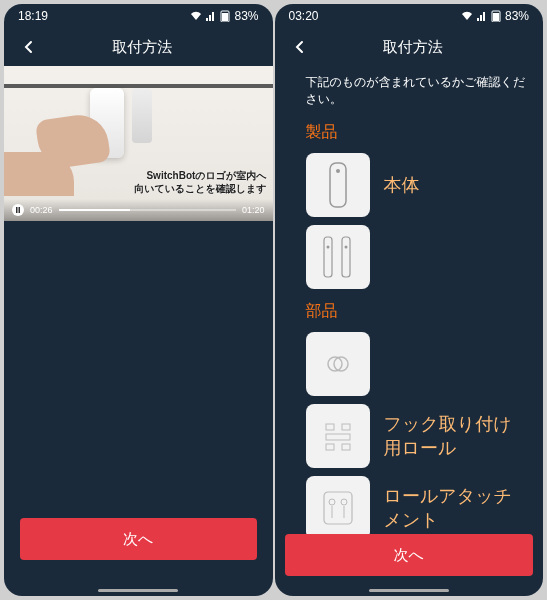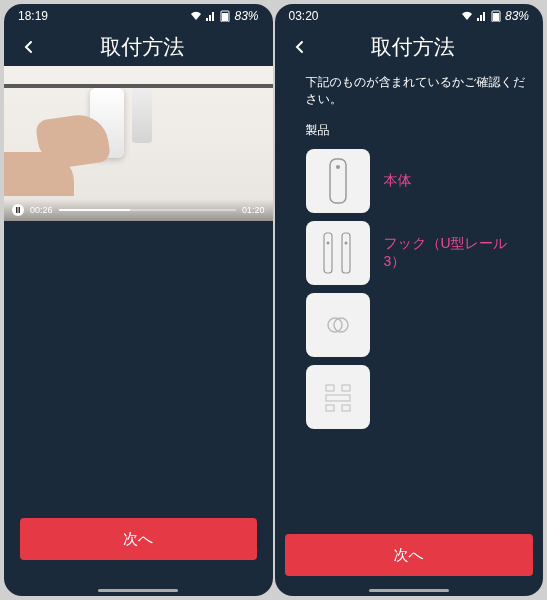--- a/index.html
+++ b/index.html
@@ -25,42 +25,42 @@
   }
   .status-bar {
     height: 24px;
     display: flex;
     justify-content: space-between;
     align-items: center;
     padding: 0 14px;
     font-size: 12px;
     font-weight: 500;
   }
-  .status-right { display: flex; align-items: center; gap: 4px; font-style: italic; }
+  .status-right { display: flex; align-items: center; gap: 4px; }
   .status-icon { display: inline-flex; }
   .app-header {
     height: 38px;
     display: flex;
     align-items: center;
     padding: 0 10px;
     position: relative;
   }
   .back-btn {
     width: 30px;
     height: 30px;
     display: flex;
     align-items: center;
     justify-content: center;
     cursor: pointer;
   }
   .header-title {
     position: absolute;
     left: 8px; right: 0;
     text-align: center;
-    font-size: 21px;
+    font-size: 15px;
     font-weight: 500;
     pointer-events: none;
   }
   .content {
     flex: 1;
     overflow: hidden;
     position: relative;
   }
   
   .video-box {
@@ -180,42 +180,42 @@
     background: #aaa;
     border-radius: 2px;
   }
   
   .instruction {
     padding: 8px 14px 6px;
     font-size: 12px;
   }
   .section-label {
     padding: 8px 14px 6px;
-    font-size: 12px;
-    color: #ffffff;
+    font-size: 16px;
+    color: #f97316;
   }
   .item-row {
     display: flex;
     align-items: center;
     gap: 14px;
     padding: 4px 14px;
   }
   .thumb {
     width: 64px; height: 64px;
     background: #f2f2f2;
     border-radius: 8px;
     display: flex;
     align-items: center;
     justify-content: center;
     flex-shrink: 0;
   }
   .thumb svg { display: block; }
   .item-label {
-    font-size: 14px;
-    color: #ec4899;
+    font-size: 18px;
+    color: #fdba74;
   }
   .right-content {
     height: 100%;
     overflow: hidden;
     padding-left: 17px;
   }
 </style>
 </head>
 <body>
 
@@ -251,20 +251,24 @@
     <div class="header-title">取付方法</div>
   </div>
   <div class="content">
     <div class="video-box">
       <div class="video-frame">
         <div class="curtain-rod"></div>
         <div class="device2"></div>
         <div class="device1"></div>
         <div class="arm"></div>
         <div class="hand"></div>
+        <div class="video-caption">
+          <div>SwitchBotのロゴが室内へ</div>
+          <div>向いていることを確認します</div>
+        </div>
       </div>
       <div class="video-controls">
         <div class="play-btn">
           <svg width="6" height="6" viewBox="0 0 6 6">
               <rect x="1" y="0" width="1.5" height="6" fill="#333"></rect>
               <rect x="3.5" y="0" width="1.5" height="6" fill="#333"></rect>
             </svg>
         </div>
         <span>00:26</span>
         <div class="progress">
@@ -328,44 +332,57 @@
 
     <div class="item-row">
       <div class="thumb">
         <svg width="40" height="48" viewBox="0 0 40 48">
           <rect x="6" y="4" width="8" height="40" rx="3" fill="none" stroke="#999" stroke-width="1.2"></rect>
           <rect x="24" y="4" width="8" height="40" rx="3" fill="none" stroke="#999" stroke-width="1.2"></rect>
           <circle cx="10" cy="14" r="1.5" fill="#999"></circle>
             <circle cx="28" cy="14" r="1.5" fill="#999"></circle>
         </svg>
       </div>
-      <div class="item-label">フック（U型レール3）</div>
-    </div>
-
+    </div>
+
+    <div class="section-label">部品</div>
 
     <div class="item-row">
       <div class="thumb">
         <svg width="30" height="30" viewBox="0 0 30 30">
             <circle cx="12" cy="15" r="7" fill="none" stroke="#bbb" stroke-width="1.5"></circle>
             <circle cx="18" cy="15" r="7" fill="none" stroke="#bbb" stroke-width="1.5"></circle>
           </svg>
       </div>
     </div>
 
     <div class="item-row">
       <div class="thumb">
         <svg width="40" height="40" viewBox="0 0 40 40">
           <rect x="8" y="8" width="8" height="6" fill="none" stroke="#bbb"></rect>
             <rect x="24" y="8" width="8" height="6" fill="none" stroke="#bbb"></rect>
           <rect x="8" y="18" width="24" height="6" fill="none" stroke="#bbb"></rect>
           <rect x="8" y="28" width="8" height="6" fill="none" stroke="#bbb"></rect>
             <rect x="24" y="28" width="8" height="6" fill="none" stroke="#bbb"></rect>
         </svg>
       </div>
-    </div>
-
+      <div class="item-label">フック取り付け用ロール</div>
+    </div>
+
+    <div class="item-row">
+      <div class="thumb">
+        <svg width="36" height="40" viewBox="0 0 36 40">
+          <rect x="4" y="4" width="28" height="32" rx="4" fill="none" stroke="#bbb" stroke-width="1.2"></rect>
+          <circle cx="12" cy="14" r="3" fill="none" stroke="#bbb"></circle>
+            <circle cx="24" cy="14" r="3" fill="none" stroke="#bbb"></circle>
+          <line x1="12" y1="18" x2="12" y2="30" stroke="#bbb"></line>
+            <line x1="24" y1="18" x2="24" y2="30" stroke="#bbb"></line>
+        </svg>
+      </div>
+      <div class="item-label">ロールアタッチメント</div>
+    </div>
 
     <div class="next-btn fixed-bottom">
       <span>次へ</span>
     </div>
   </div>
   <div class="home-indicator"></div>
 </div>
 
 </body></html>

